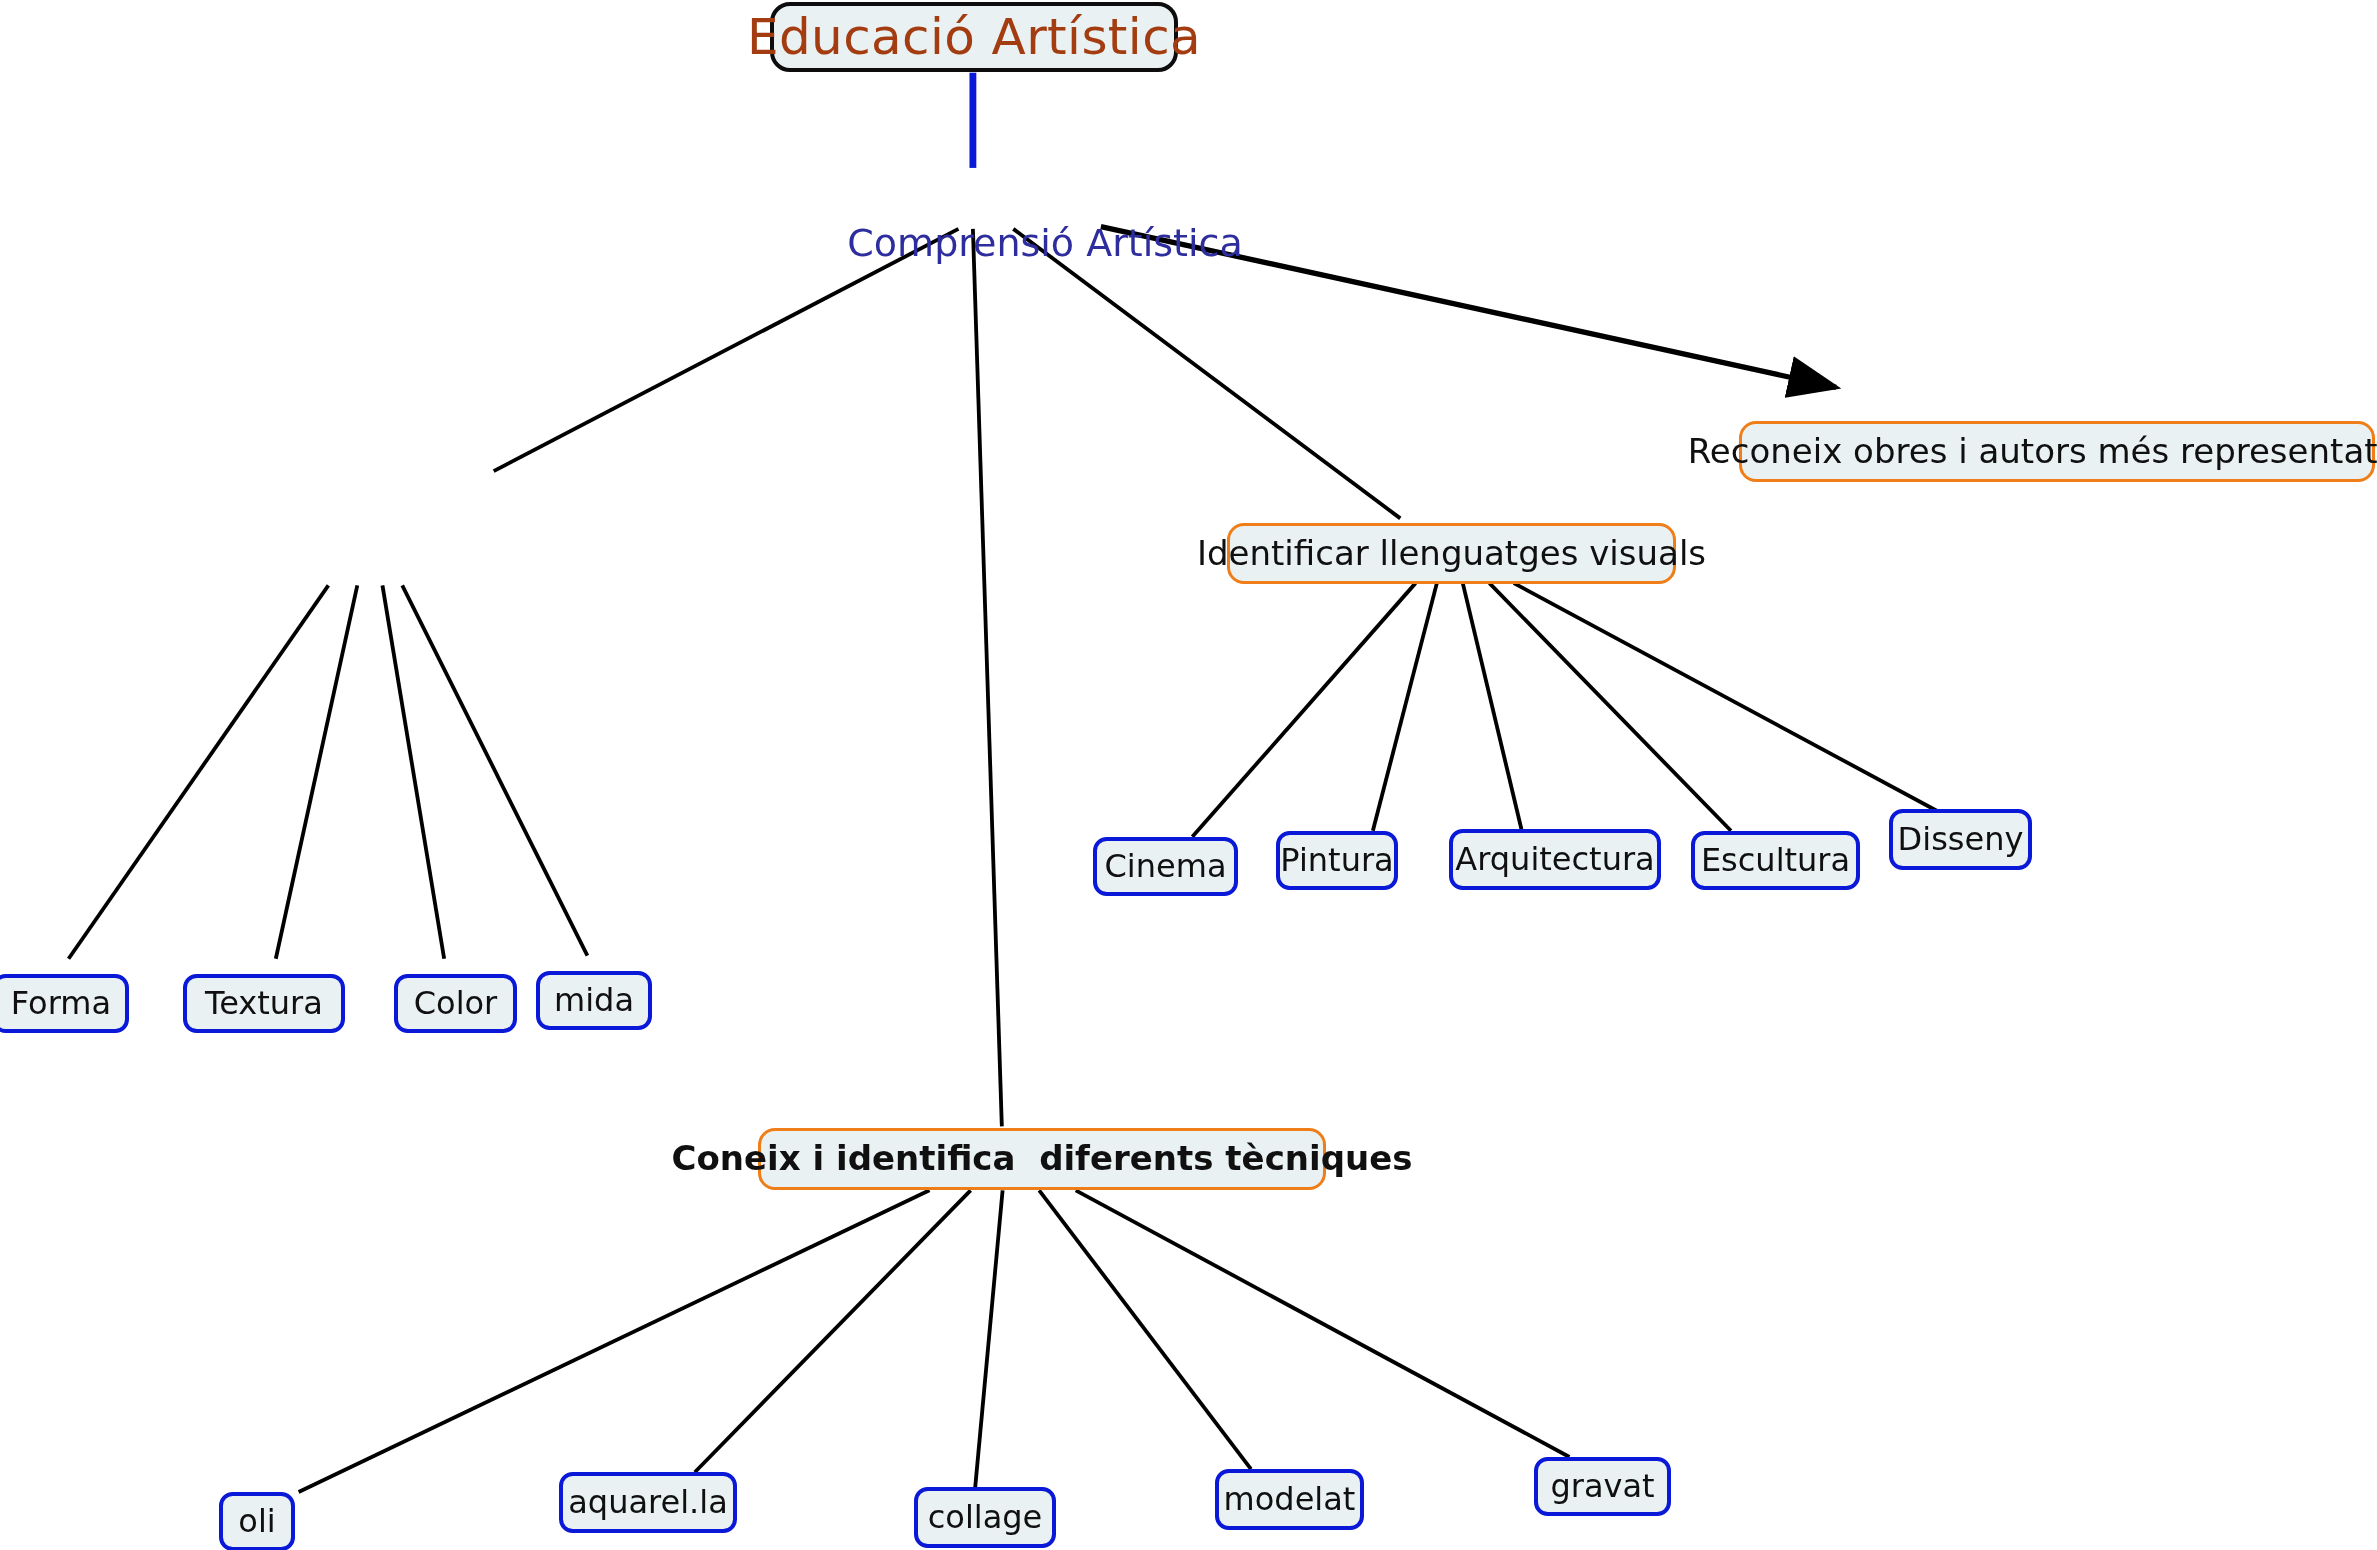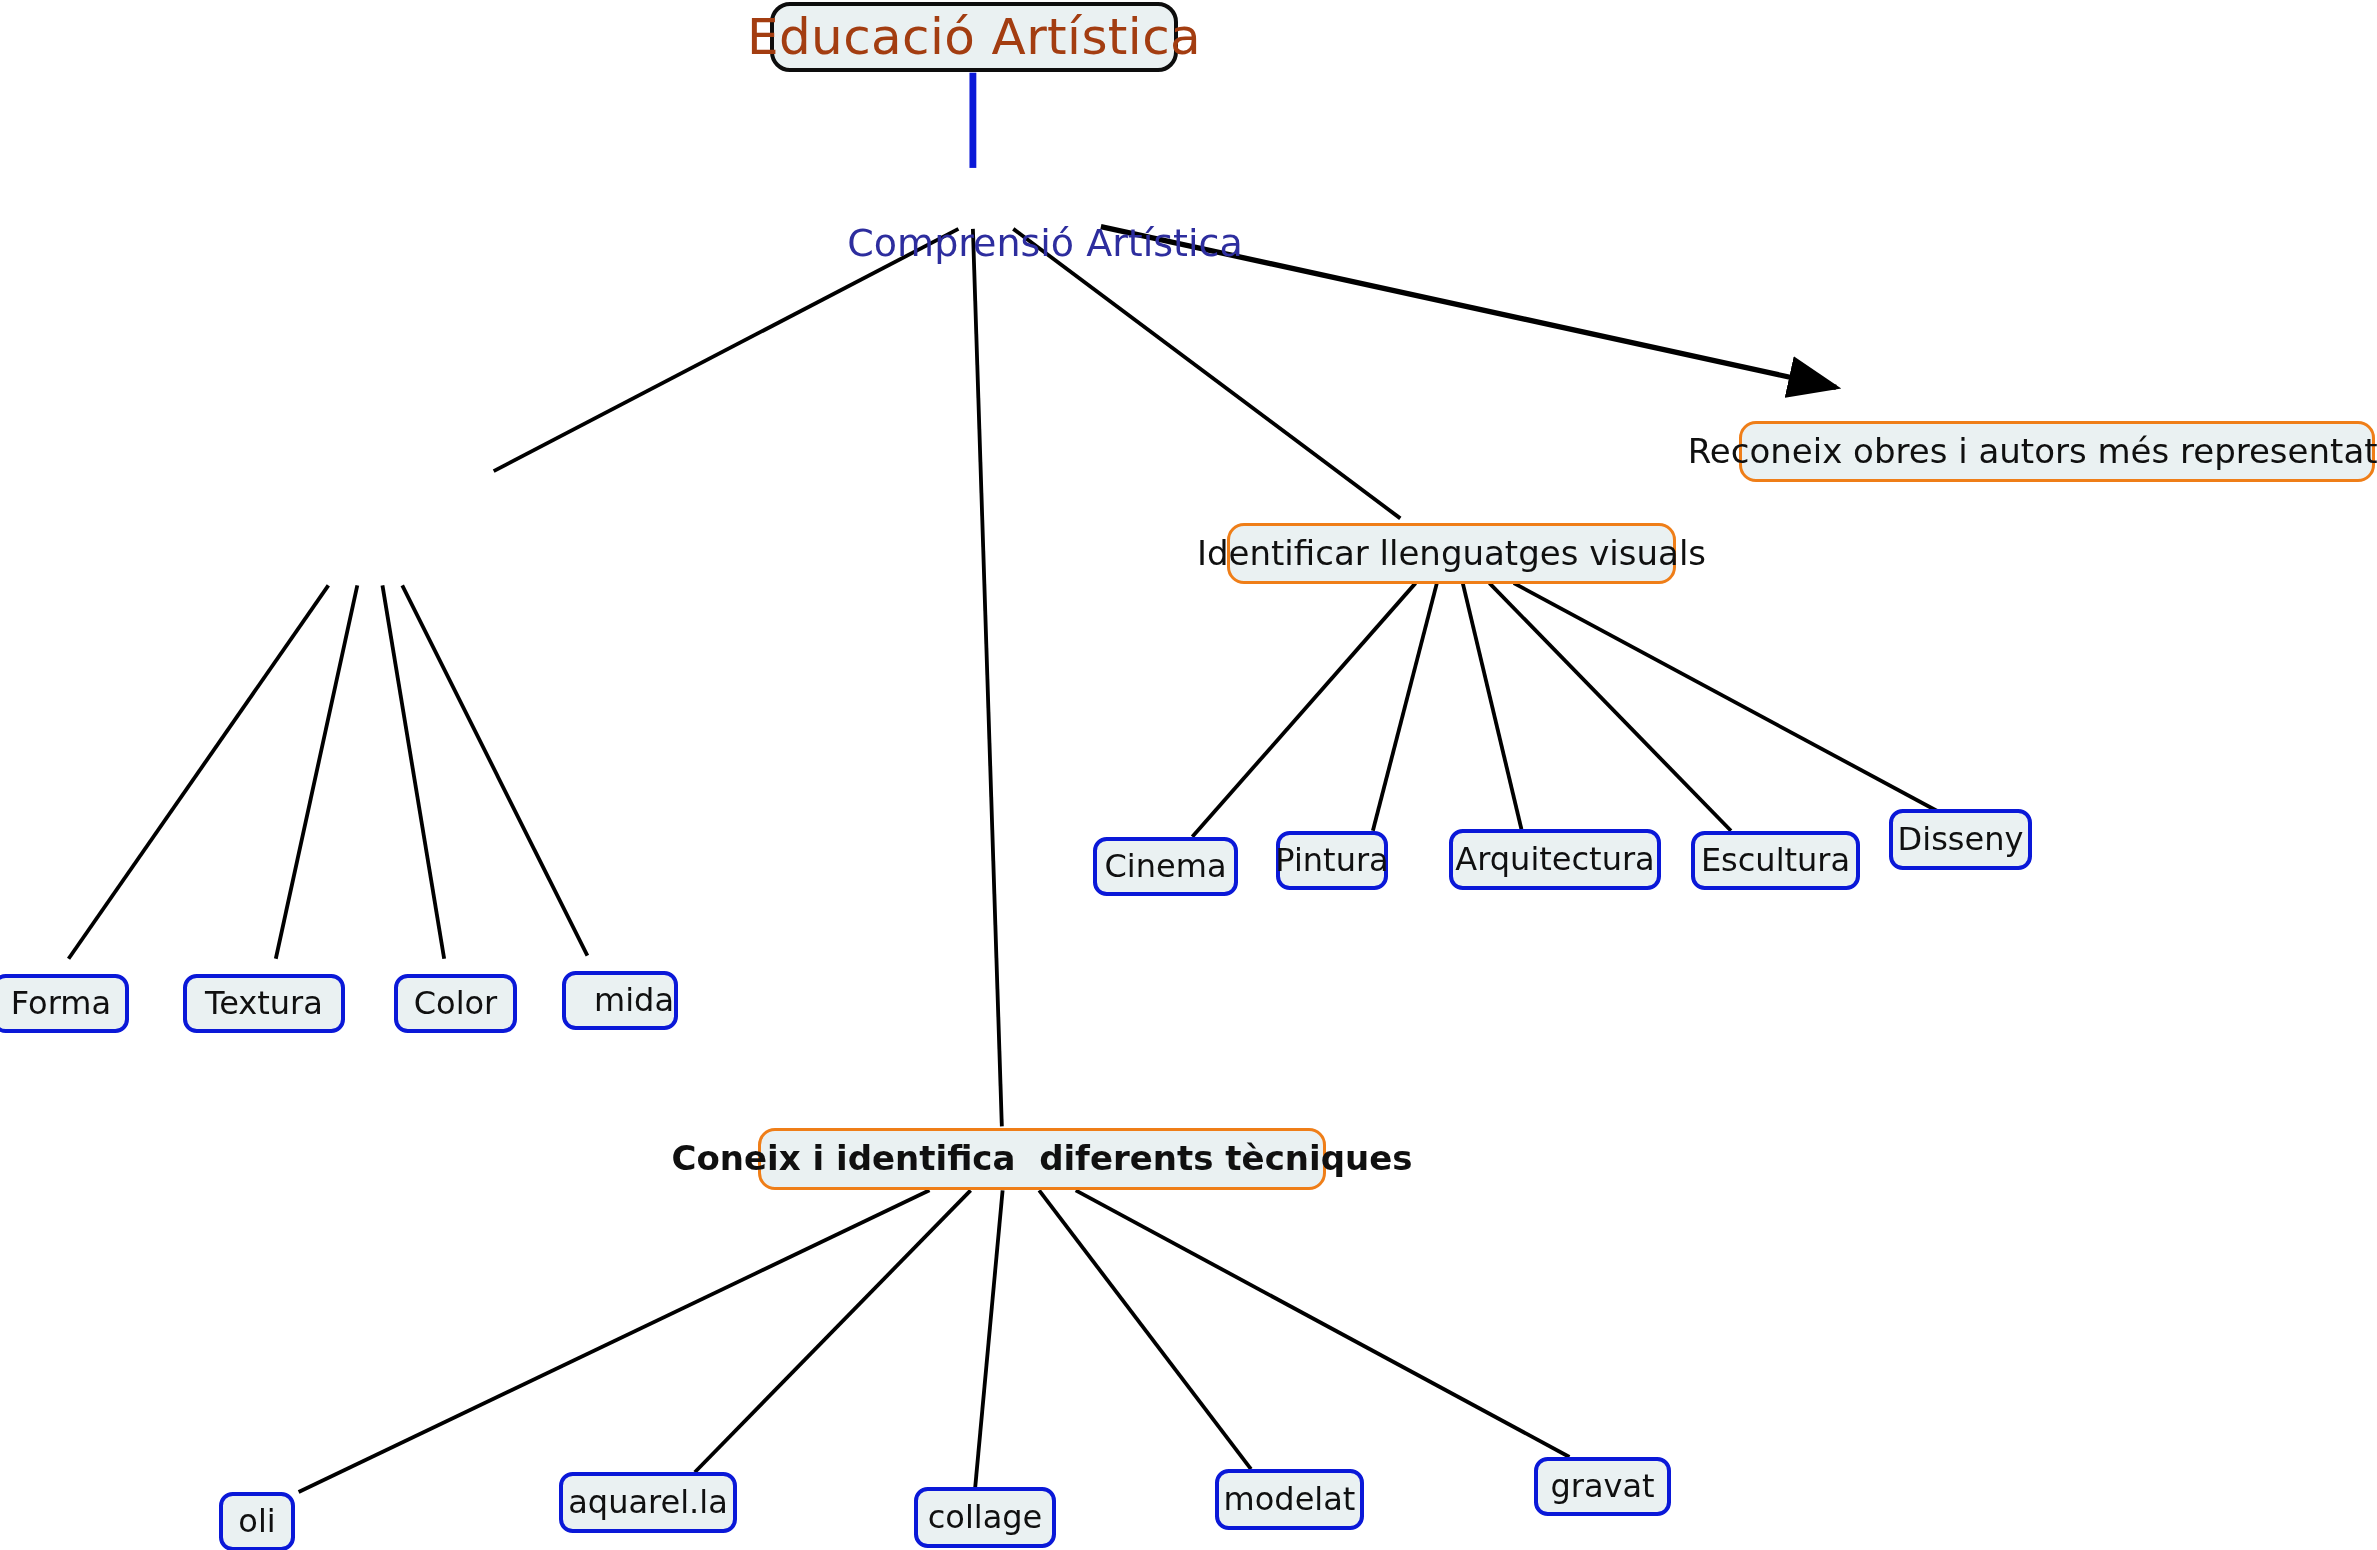--- a/index.html
+++ b/index.html
@@ -134,29 +134,29 @@
   </div>
 
   <div class="node blue" style="left:183px; top:974px; width:162px; height:59px;">
     <span>Textura</span>
   </div>
 
   <div class="node blue" style="left:394px; top:974px; width:123px; height:59px;">
     <span>Color</span>
   </div>
 
-  <div class="node blue" style="left:562px; top:971px; width:116px; height:59px;justify-content:flex-end;">
+  <div class="node blue" style="left:536px; top:971px; width:116px; height:59px;">
     <span>mida</span>
   </div>
 
   <div class="node blue" style="left:1093px; top:837px; width:145px; height:59px;">
     <span>Cinema</span>
   </div>
 
-  <div class="node blue" style="left:1276px; top:831px; width:112px; height:59px;justify-content:center;">
+  <div class="node blue" style="left:1276px; top:831px; width:122px; height:59px;justify-content:center;">
     <span>Pintura</span>
   </div>
 
   <div class="node blue" style="left:1449px; top:829px; width:212px; height:61px;">
     <span>Arquitectura</span>
   </div>
 
   <div class="node blue" style="left:1691px; top:831px; width:169px; height:59px;">
     <span>Escultura</span>
   </div>

